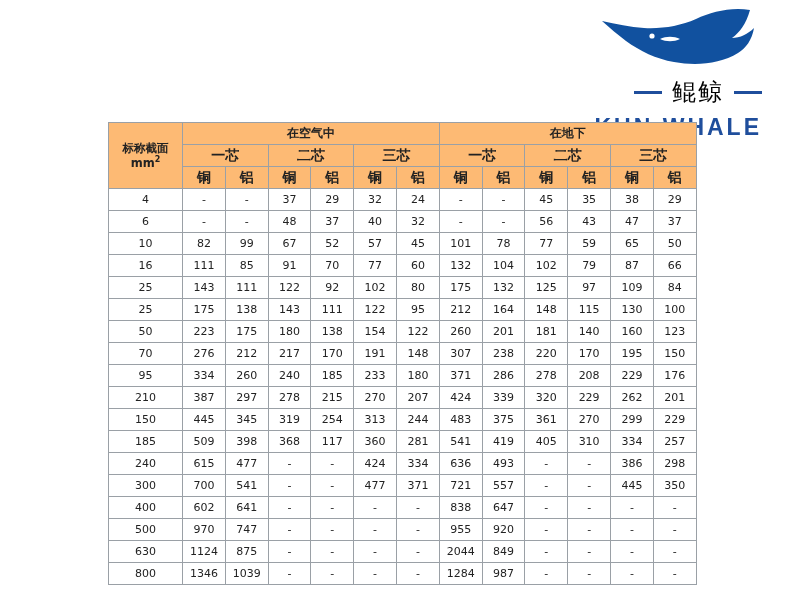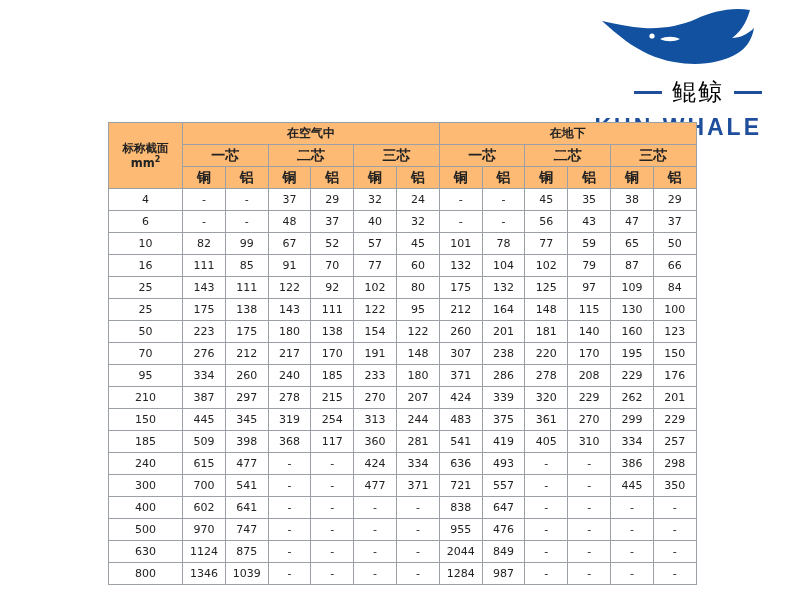--- a/index.html
+++ b/index.html
@@ -414,21 +414,21 @@
           </tr>
           <tr>
             <td class="size">500</td>
             <td>970</td>
             <td>747</td>
             <td>-</td>
             <td>-</td>
             <td>-</td>
             <td>-</td>
             <td>955</td>
-            <td>476</td>
+            <td>920</td>
             <td>-</td>
             <td>-</td>
             <td>-</td>
             <td>-</td>
           </tr>
           <tr>
             <td class="size">630</td>
             <td>1124</td>
             <td>875</td>
             <td>-</td>

